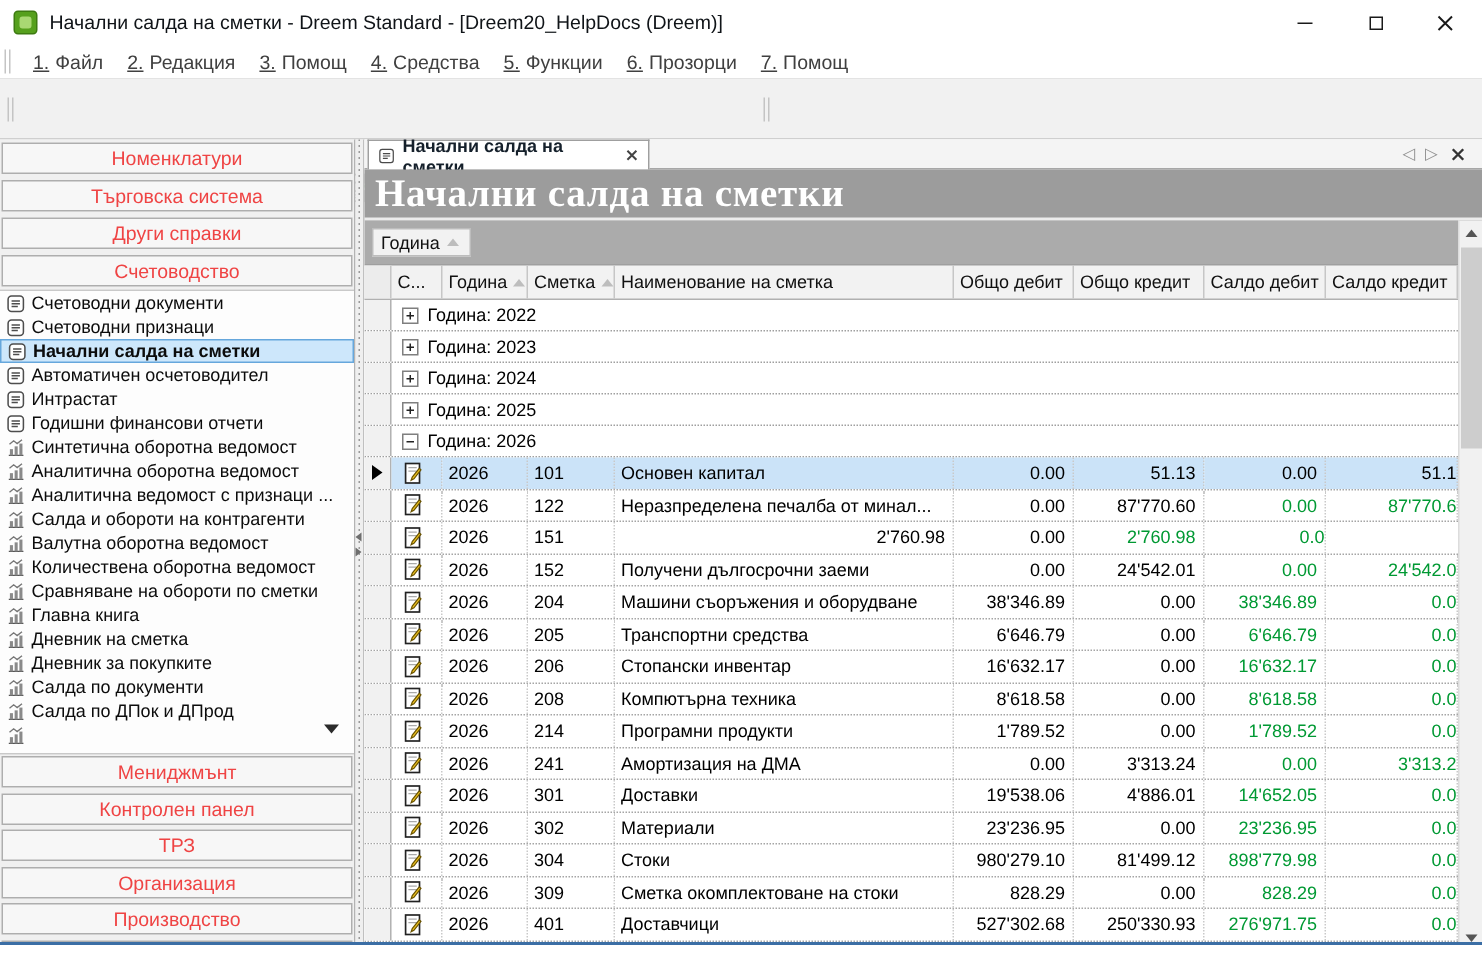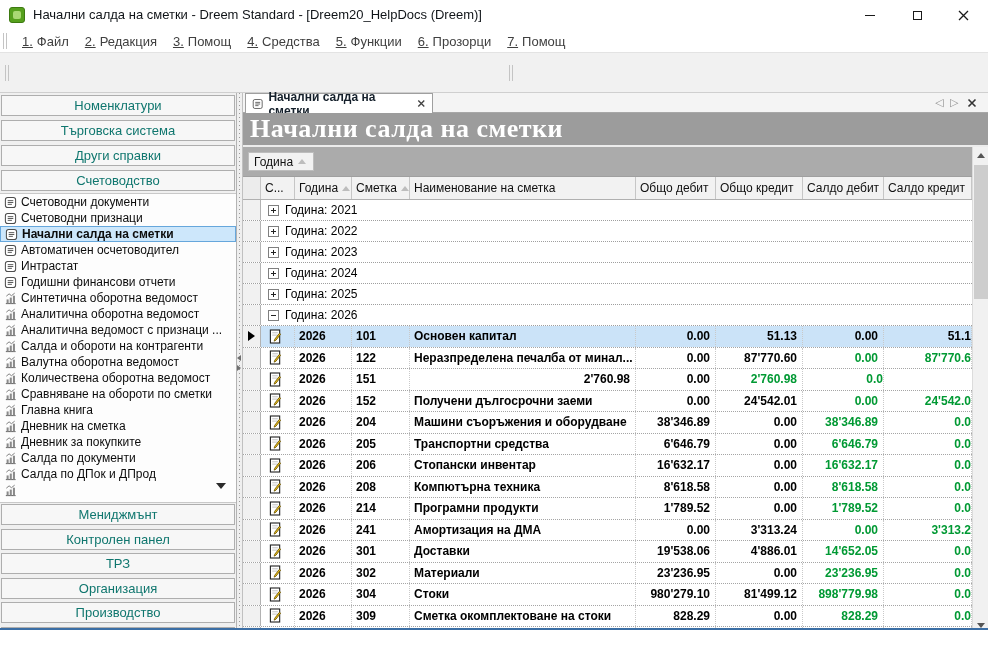--- a/index.html
+++ b/index.html
@@ -35,21 +35,21 @@
   #red-frame{position:absolute;left:335px;top:55px;width:163px;height:37px;border:3px solid #dd1111;pointer-events:none}
   #finished-label{position:absolute;left:399px;top:66px;font-size:13px;color:#16181c}
   .flt-label{position:absolute;top:66px;font-size:13px;color:#16181c}
   .flt-select{position:absolute;top:62px;height:20px;background:#fff;border:1px solid #777;display:flex;align-items:center;justify-content:flex-end;padding-right:5px}
   .dd-arrow{width:0;height:0;border-left:4px solid transparent;border-right:4px solid transparent;border-top:5px solid #3c3c3c}
   #inactive-btn{position:absolute;left:856px;top:58px;width:90px;height:30px;background:#ededed;border:1px solid #a8a8a8;display:flex;align-items:center;justify-content:center;gap:5px;font-size:13px;color:#16181c}
   #toolbar-x{position:absolute;left:953px;top:58px;width:31px;height:30px;display:flex;align-items:center;justify-content:center}
 
   
   #sidebar{position:absolute;left:0;top:93px;width:237px;height:556px;background:#f0f0f0;border-right:1px solid #b3b3b3}
-  .sec-btn{position:absolute;left:1px;right:1px;height:21px;background:#f7f7f7;border:1px solid #aeaeae;text-align:center;line-height:19px;font-size:13px;color:#0f766e;cursor:default}
+  .sec-btn{position:absolute;left:1px;right:1px;height:21px;background:#f7f7f7;border:1px solid #aeaeae;text-align:center;line-height:19px;font-size:13px;color:#ef4444;cursor:default}
   #side-list{position:absolute;left:0;top:100px;width:236px;height:310px;background:#fdfdfd;border-top:1px solid #c9c9c9;border-bottom:1px solid #c9c9c9;overflow:hidden}
   .side-item{height:16px;display:flex;align-items:center;gap:4px;padding-left:4px;font-size:12px;color:#0c0c0c;white-space:nowrap}
   .side-item svg{width:13px;height:13px;flex:0 0 13px}
   .side-item.selected{background:#cde7fb;border:1px solid #66a7dc;font-weight:bold}
   #side-scroll-hint{position:absolute;left:216px;top:390px;width:0;height:0;border-left:5px solid transparent;border-right:5px solid transparent;border-top:6px solid #2b2b2b}
 
   
   #splitter{position:absolute;left:237px;top:93px;width:6px;height:556px;background:#efefef;border-right:1px solid #c0c0c0}
   #splitter i{position:absolute;left:2px;top:0;bottom:0;width:1px;background-image:repeating-linear-gradient(#9a9a9a 0 1px,transparent 1px 4px)}
   .sp-tri{position:absolute;left:0;width:0;height:0;border-top:3px solid transparent;border-bottom:3px solid transparent}
@@ -73,21 +73,21 @@
   .hcell{border-right:1px solid #c6c6c6;font-size:12px;color:#101010;display:flex;align-items:center;gap:4px;padding-left:4px;overflow:hidden;white-space:nowrap}
   .hsel{background:#ececec}
 
   #gridbody{position:absolute;left:0;top:107px;width:729px;height:433px;overflow:hidden;background:#fff}
   .group-row{display:grid;grid-template-columns:18px 1fr;height:21px;border-bottom:1px dotted #9f9f9f}
   .selcell{background:#f1f1f1;border-right:1px solid #b2b2b2;border-bottom:1px solid #cicic1;display:flex;align-items:center;justify-content:center}
   .gcontent{display:flex;align-items:center;gap:6px;padding-left:4px;font-size:12px;color:#000}
   .pm{position:relative;width:11px;height:11px;border:1px solid #7f7f7f;background:#fff;margin-left:3px;flex:0 0 11px}
   .pm::before{content:"";position:absolute;left:2px;right:2px;top:4px;height:1px;background:#222}
   .pm.plus::after{content:"";position:absolute;top:2px;bottom:2px;left:4px;width:1px;background:#222}
-  .data-row{height:21.5px;border-bottom:1px dotted #a5a5a5;font-weight:bold;font-size:12px;color:#000}
+  .data-row{height:21.5px;border-bottom:1px dotted #a5a5a5;font-weight:normal;font-size:12px;color:#000}
   .c{border-right:1px dotted #c9c9c9;display:flex;align-items:center;overflow:hidden;white-space:nowrap;padding-left:4px}
   .cnum{justify-content:flex-end;padding-right:5px;padding-left:0}
   .cnum.last{padding-right:0}
   .green{color:#009933}
   .row-sel .c{background:#cbe3f8}
   .row-sel .green{color:#000}
   .mark{width:0;height:0;border-top:5px solid transparent;border-bottom:5px solid transparent;border-left:7px solid #000}
   .icon-cell svg{width:13px;height:15px;margin-left:4px}
 
   
@@ -570,27 +570,20 @@
         </div>
         <div class="hcell">
           <span>Салдо кредит</span>
         </div>
       </div>
     <div id="gridbody">
         <div class="group-row">
           <div class="selcell"></div>
           <div class="gcontent">
             <span class="pm plus"></span>
-            <span>Година: 2021</span>
-          </div>
-        </div>
-        <div class="group-row">
-          <div class="selcell"></div>
-          <div class="gcontent">
-            <span class="pm plus"></span>
             <span>Година: 2022</span>
           </div>
         </div>
         <div class="group-row">
           <div class="selcell"></div>
           <div class="gcontent">
             <span class="pm plus"></span>
             <span>Година: 2023</span>
           </div>
         </div>

